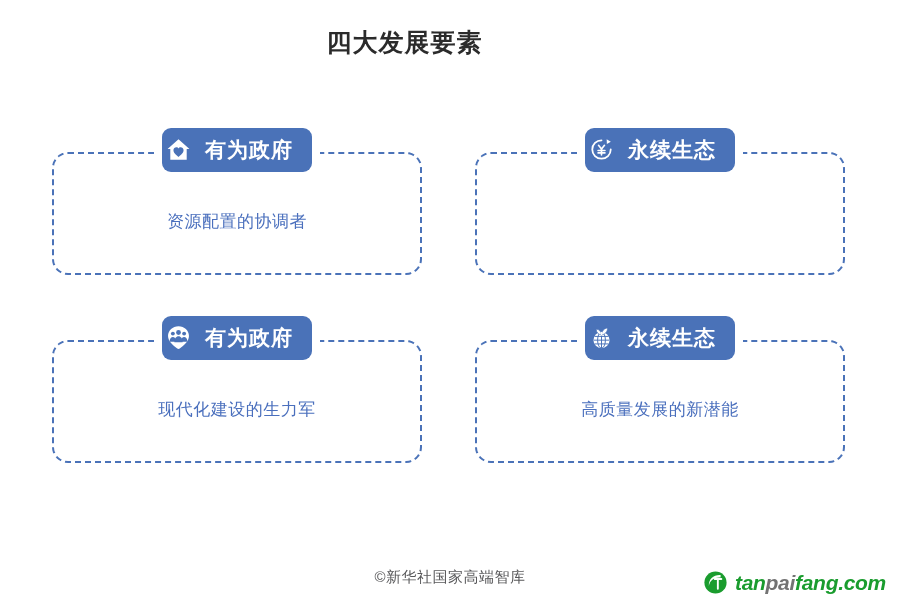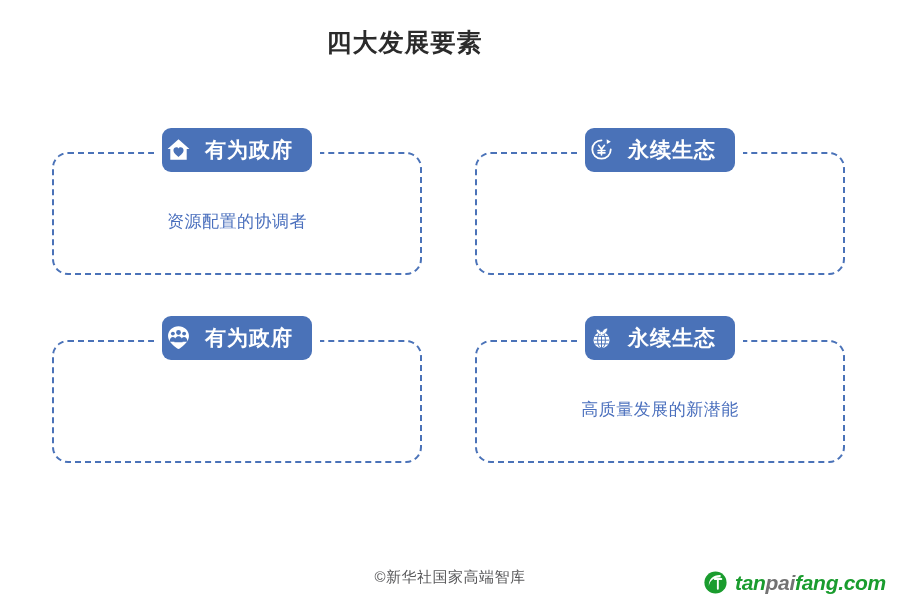--- a/index.html
+++ b/index.html
@@ -184,20 +184,21 @@
             <path d="M4.6 21.3 C4.6 17.4 6.5 15.2 8.8 15.2 C11.1 15.2 13.0 17.4 13.0 21.3 Z" fill="#4a72b8"></path>
             <circle cx="23.2" cy="11.0" r="2.5" fill="#4a72b8"></circle>
             <path d="M19.0 21.3 C19.0 17.4 20.9 15.2 23.2 15.2 C25.5 15.2 27.4 17.4 27.4 21.3 Z" fill="#4a72b8"></path>
             <circle cx="16" cy="9.6" r="3.1" fill="#4a72b8"></circle>
             <path d="M10.7 22.2 C10.7 17.2 13.0 14.4 16 14.4 C19.0 14.4 21.3 17.2 21.3 22.2 Z" fill="#4a72b8"></path>
           </svg>
         </span>
         <span class="badge-label">有为政府</span>
       </div>
     </div>
+    <div class="card-desc">现代化建设的生力军</div>
   </div>
 
   <div class="card">
     <div class="badge-wrap">
       <div class="badge">
         <span class="badge-icon">
           <svg viewBox="0 0 32 32" width="25" height="25" aria-hidden="true">
             <circle cx="16" cy="19.4" r="10.3" fill="#ffffff"></circle>
             <g stroke="#4a72b8" stroke-width="1.25" fill="none">
               <line x1="5.8" y1="19.4" x2="26.2" y2="19.4"></line>

